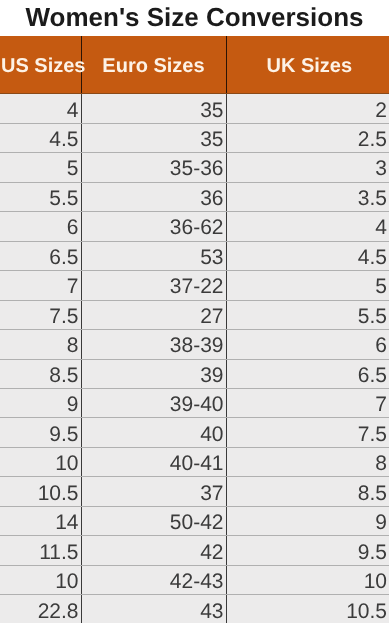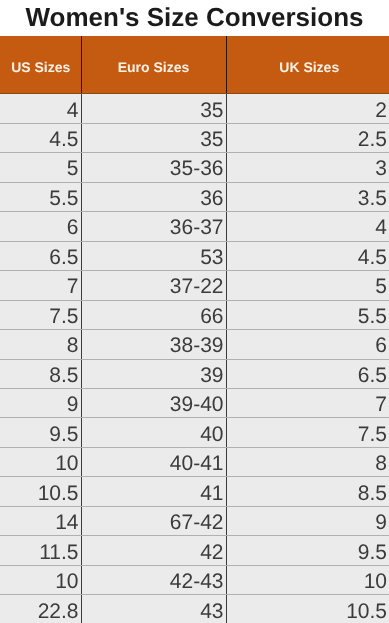--- a/index.html
+++ b/index.html
@@ -45,21 +45,21 @@
     width: 392px;
     border-collapse: collapse;
     table-layout: fixed;
   }
   .tbl col.c1 { width: 81px; }
   .tbl col.c2 { width: 145px; }
   .tbl col.c3 { width: 166px; }
   .tbl th {
     background: #c55a11;
     color: #fdf2e6;
-    font-size: 14px;
+    font-size: 20px;
     font-weight: bold;
     height: 57.8px;
     text-align: center;
     padding: 4px 0 0 0;
     box-sizing: border-box;
     border-right: 1px solid #2b1405;
     border-bottom: 1px solid #8a4a18;
     vertical-align: middle;
     white-space: nowrap;
     overflow: visible;
@@ -114,36 +114,36 @@
           <td>35-36</td>
           <td class="last">3</td>
         </tr>
         <tr>
           <td>5.5</td>
           <td>36</td>
           <td class="last">3.5</td>
         </tr>
         <tr>
           <td>6</td>
-          <td>36-37</td>
+          <td>36-62</td>
           <td class="last">4</td>
         </tr>
         <tr>
           <td>6.5</td>
           <td>53</td>
           <td class="last">4.5</td>
         </tr>
         <tr>
           <td>7</td>
           <td>37-22</td>
           <td class="last">5</td>
         </tr>
         <tr>
           <td>7.5</td>
-          <td>66</td>
+          <td>27</td>
           <td class="last">5.5</td>
         </tr>
         <tr>
           <td>8</td>
           <td>38-39</td>
           <td class="last">6</td>
         </tr>
         <tr>
           <td>8.5</td>
           <td>39</td>
@@ -159,26 +159,26 @@
           <td>40</td>
           <td class="last">7.5</td>
         </tr>
         <tr>
           <td>10</td>
           <td>40-41</td>
           <td class="last">8</td>
         </tr>
         <tr>
           <td>10.5</td>
-          <td>41</td>
+          <td>37</td>
           <td class="last">8.5</td>
         </tr>
         <tr>
           <td>14</td>
-          <td>67-42</td>
+          <td>50-42</td>
           <td class="last">9</td>
         </tr>
         <tr>
           <td>11.5</td>
           <td>42</td>
           <td class="last">9.5</td>
         </tr>
         <tr>
           <td>10</td>
           <td>42-43</td>

